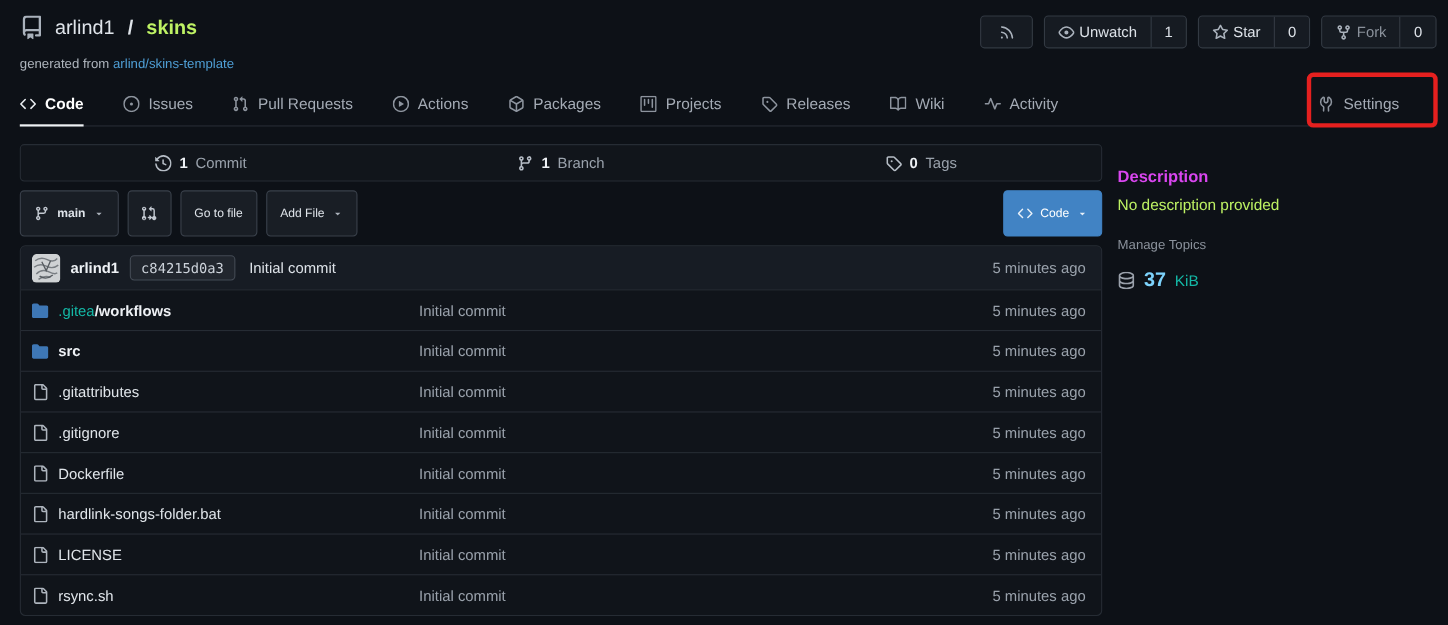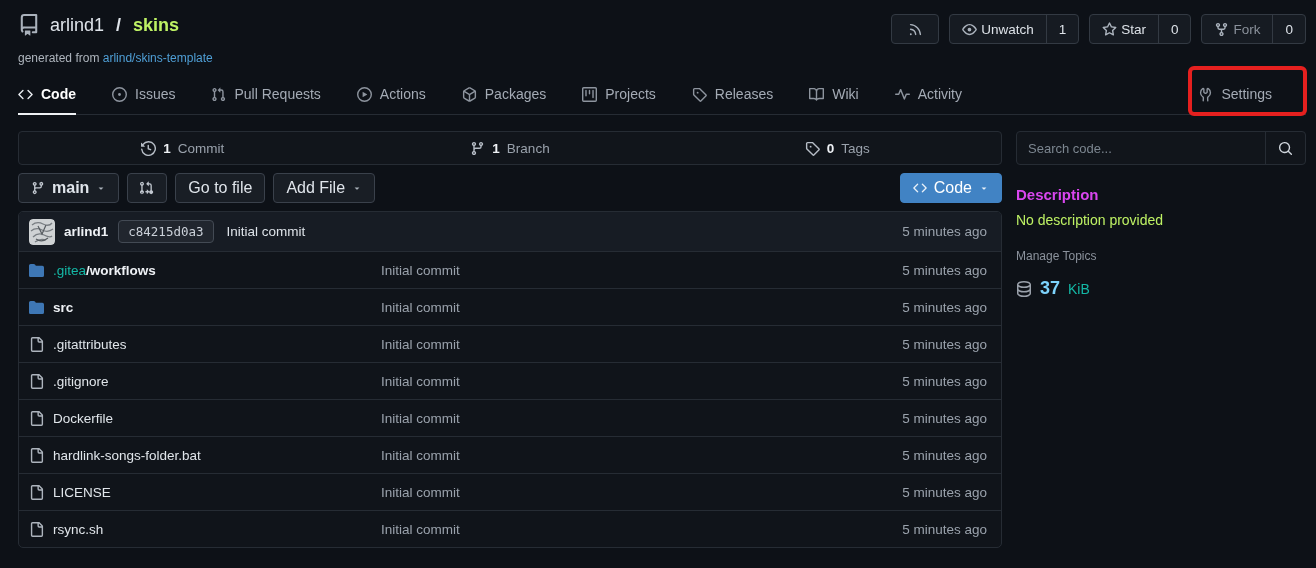--- a/index.html
+++ b/index.html
@@ -56,21 +56,21 @@
   
   .content{display:flex;gap:14px;padding:16px 10px 0 18px;align-items:flex-start;}
   .main{flex:1;min-width:0;}
 
   .stats-bar{display:flex;height:34px;border:1px solid var(--border-soft);border-radius:4px;background:#11151b;}
   .stat{flex:1;display:flex;align-items:center;justify-content:center;gap:7px;font-size:13.5px;color:var(--muted);cursor:pointer;}
   .stat .icon{color:#b6bdc6;}
   .stat b{color:#eef1f5;font-weight:700;}
 
   .toolbar{display:flex;gap:8px;margin:8px 0;align-items:center;}
-  .tbtn{display:flex;align-items:center;gap:7px;height:30px;padding:0 12px;background:#191e25;border:1px solid #3a414b;border-radius:4px;color:#dfe4ea;font-size:16px;cursor:pointer;font-family:inherit;}
+  .tbtn{display:flex;align-items:center;gap:7px;height:42px;padding:0 12px;background:#191e25;border:1px solid #3a414b;border-radius:4px;color:#dfe4ea;font-size:11px;cursor:pointer;font-family:inherit;}
   .tbtn .icon{color:#c2c8d0;}
   .tbtn .caret{color:#aab1ba;}
   .tbtn.bold{font-weight:700;}
   .spacer{flex:1;}
   .code-btn{background:var(--blue);border-color:var(--blue);color:#fff;font-weight:400;}
   .code-btn .icon,.code-btn .caret{color:#e8f0f8;}
 
   
   .file-table{border:1px solid var(--border-soft);border-radius:5px;overflow:hidden;background:#10141a;}
   .commit-row{display:flex;align-items:center;height:39px;padding:0 10px;background:var(--box-head);}
@@ -453,30 +453,20 @@
               </span>
             <span>rsync.sh</span>
           </span>
           <span class="fmsg">Initial commit</span>
           <span class="ftime">5 minutes ago</span>
         </div>
       </div>
     </main>
 
     <aside class="sidebar">
-      <div class="search-box">
-        <input type="text" placeholder="Search code..." style="">
-        <button class="search-btn">
-          <span class="icon">
-              <svg width="15" height="15" viewBox="0 0 16 16">
-                <path d="M10.68 11.74a6 6 0 0 1-7.922-8.982 6 6 0 0 1 8.982 7.922l3.04 3.04a.749.749 0 0 1-.326 1.275.749.749 0 0 1-.734-.215ZM11.5 7a4.499 4.499 0 1 0-8.997 0A4.499 4.499 0 0 0 11.5 7Z"></path>
-              </svg>
-            </span>
-        </button>
-      </div>
       <div class="desc-title">Description</div>
       <div class="desc-text">No description provided</div>
       <div class="manage-topics">Manage Topics</div>
       <div class="size-row">
         <span class="icon">
             <svg width="16" height="16" viewBox="0 0 16 16">
               <path d="M1 3.5c0-.626.292-1.165.7-1.59.406-.422.956-.767 1.579-1.041C4.525.32 6.195 0 8 0c1.805 0 3.475.32 4.722.869.622.274 1.172.62 1.578 1.04.408.426.7.965.7 1.591v9c0 .626-.292 1.165-.7 1.59-.406.422-.956.767-1.579 1.041C11.476 15.68 9.806 16 8 16c-1.805 0-3.475-.32-4.721-.869-.623-.274-1.173-.62-1.579-1.04-.408-.426-.7-.965-.7-1.591Zm1.5 0c0 .133.058.318.282.551.227.237.591.483 1.101.707C4.898 5.205 6.353 5.5 8 5.5c1.646 0 3.101-.295 4.118-.742.508-.224.873-.471 1.1-.708.224-.232.282-.417.282-.55 0-.133-.058-.318-.282-.551-.227-.237-.591-.483-1.101-.707C11.102 1.795 9.647 1.5 8 1.5c-1.646 0-3.101.295-4.118.742-.508.224-.873.471-1.1.708-.224.232-.282.417-.282.55Zm0 4.5c0 .133.058.318.282.551.227.237.591.483 1.101.707C4.898 9.705 6.353 10 8 10c1.646 0 3.101-.295 4.118-.742.508-.224.873-.471 1.1-.708.224-.232.282-.417.282-.55V5.724c-.241.15-.503.286-.778.407C11.475 6.68 9.805 7 8 7c-1.805 0-3.475-.32-4.721-.869a6.15 6.15 0 0 1-.779-.407Zm0 2.225V12.5c0 .133.058.318.282.55.227.237.592.484 1.1.708 1.016.447 2.471.742 4.118.742 1.647 0 3.102-.295 4.117-.742.51-.224.874-.47 1.101-.707.224-.233.282-.418.282-.551v-2.275c-.241.15-.503.285-.778.406-1.247.549-2.917.869-4.722.869-1.805 0-3.475-.32-4.721-.869a6.327 6.327 0 0 1-.779-.406Z"></path>
             </svg>
           </span>
         <b>37</b>

